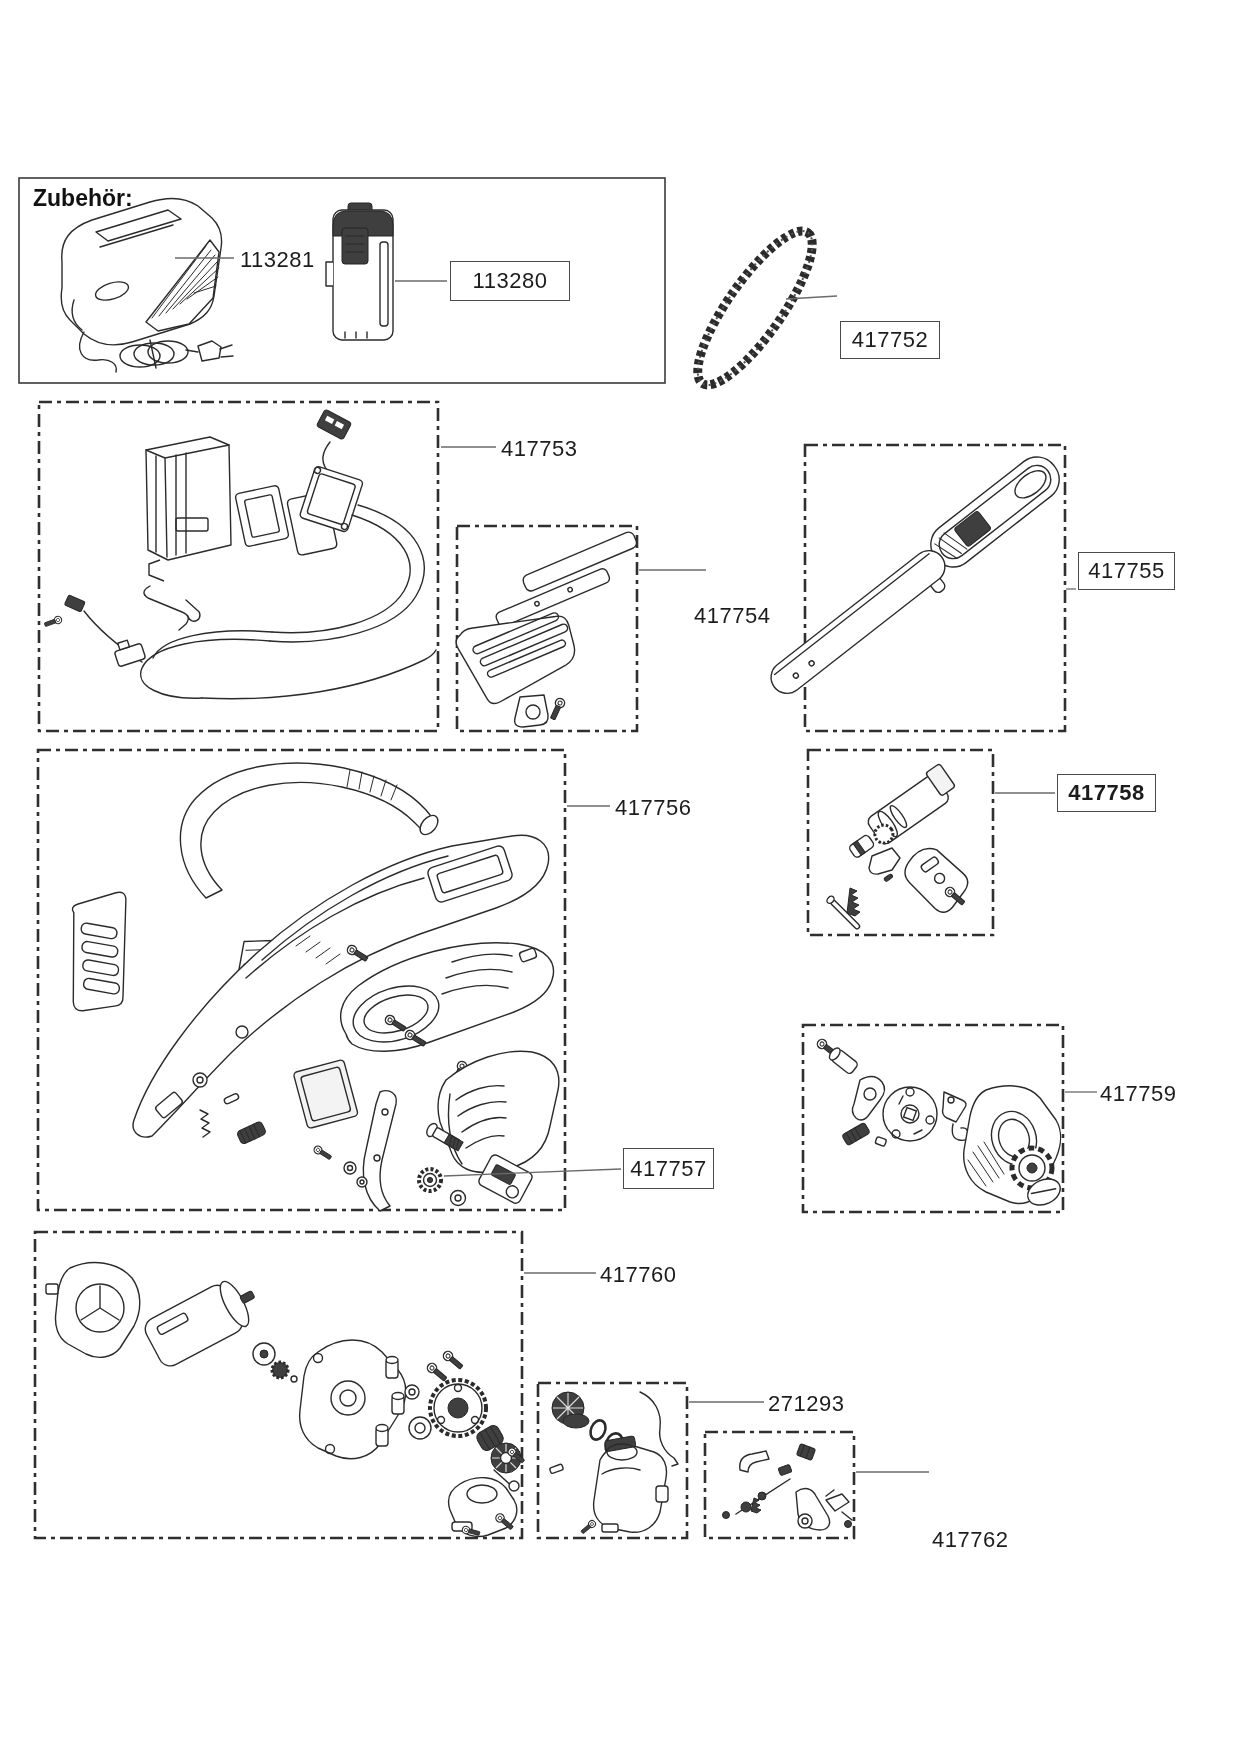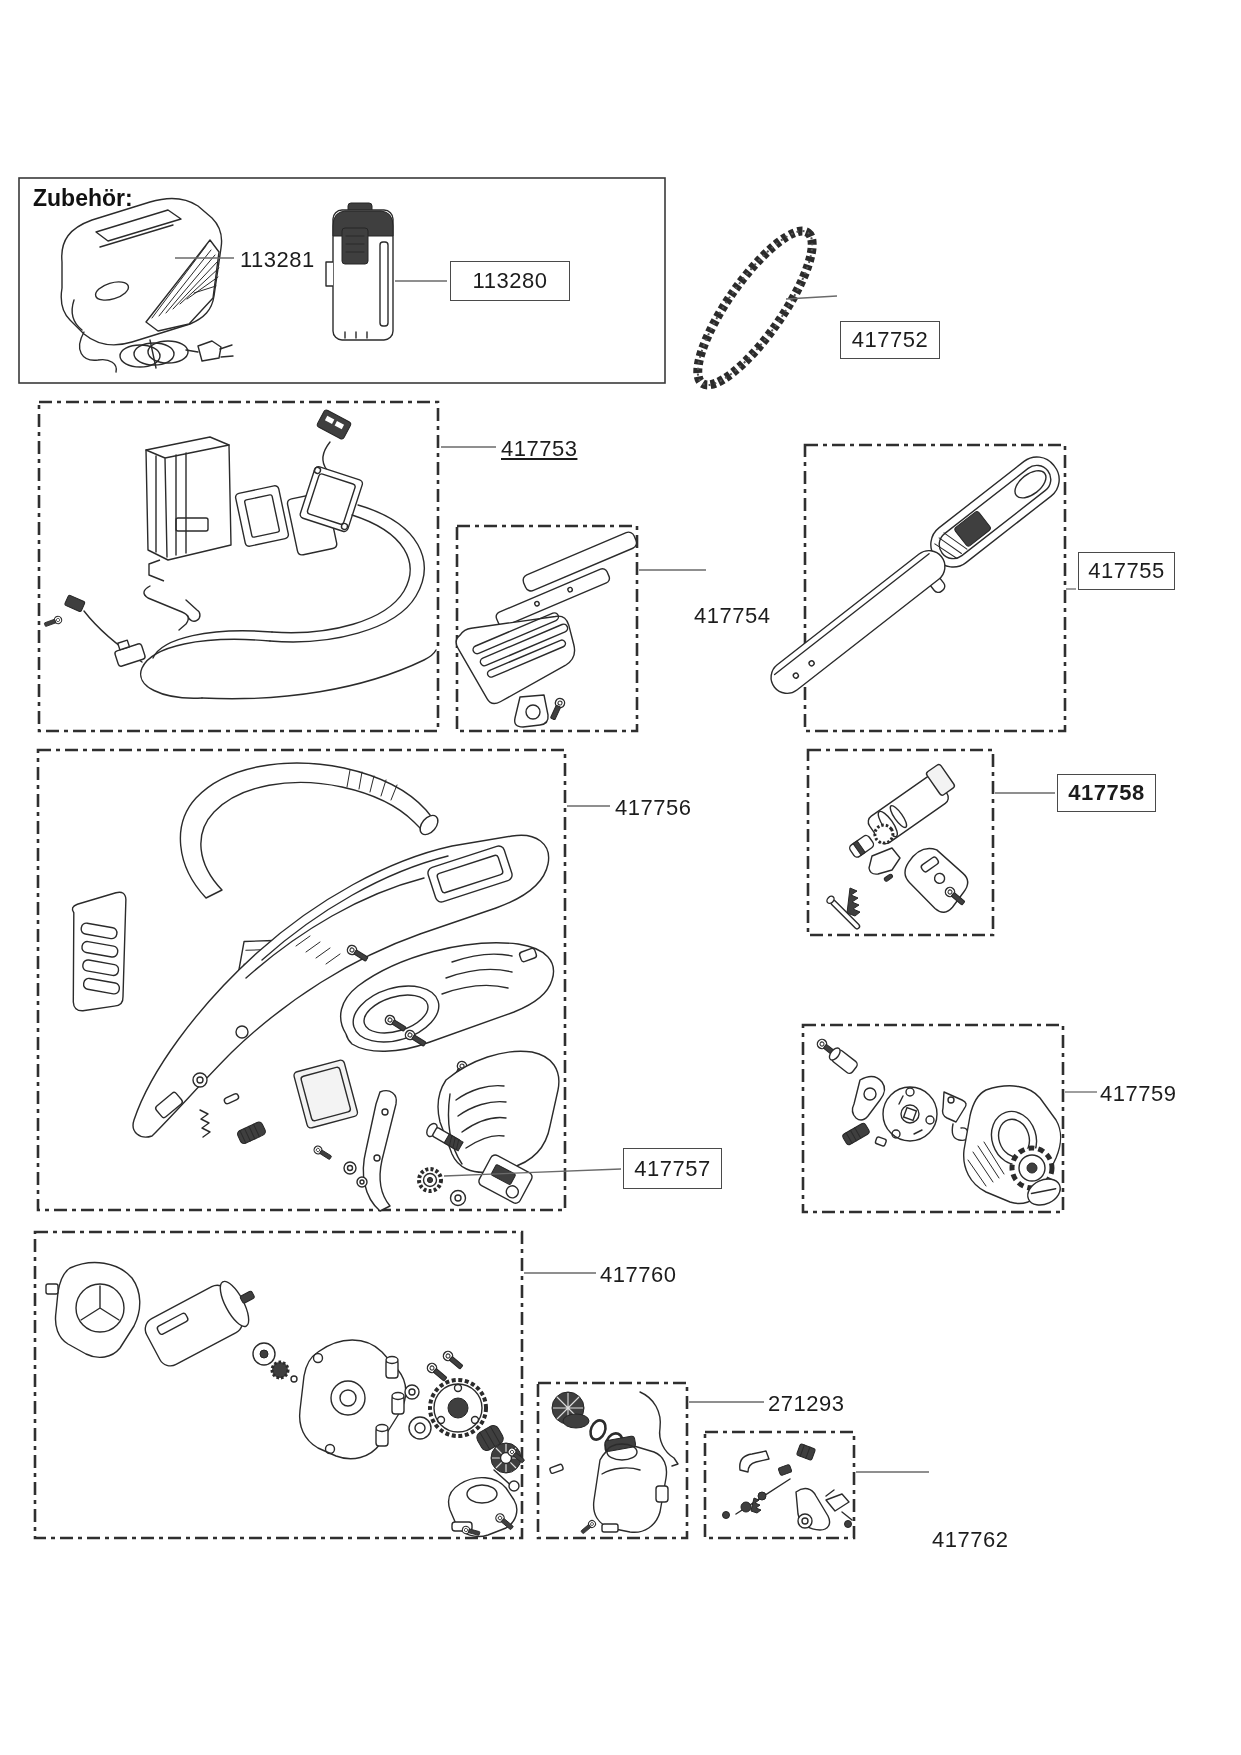--- a/index.html
+++ b/index.html
@@ -482,24 +482,24 @@
     <line class="ldr" x1="689" y1="1402" x2="764" y2="1402"></line>
     <line class="ldr" x1="856" y1="1472" x2="929" y2="1472"></line>
   </g>
 </svg>
 
 <div class="title" style="left:33px;top:185px;">Zubehör:</div>
 
 <div class="lbl" style="left:240px;top:247px;">113281</div>
 <div class="lbl boxed" style="left:450px;top:261px;width:120px;height:40px;">113280</div>
 <div class="lbl boxed" style="left:840px;top:277px;width:100px;height:38px;margin-top:44px;">417752</div>
-<div class="lbl" style="left:501px;top:436px;text-decoration:underline;">417753</div>
+<div class="lbl" style="left:501px;top:436px;">417753</div>
 <div class="lbl" style="left:694px;top:559px;margin-top:44px;">417754</div>
 <div class="lbl boxed" style="left:1078px;top:552px;width:97px;height:38px;">417755</div>
 <div class="lbl" style="left:615px;top:795px;">417756</div>
-<div class="lbl boxed" style="left:623px;top:1148px;width:99px;height:41px;">417757</div>
+<div class="lbl boxed" style="left:623px;top:1148px;width:91px;height:41px;">417757</div>
 <div class="lbl boxed" style="left:1057px;top:774px;width:99px;height:38px;font-weight:bold;">417758</div>
 <div class="lbl" style="left:1100px;top:1081px;">417759</div>
 <div class="lbl" style="left:600px;top:1262px;">417760</div>
 <div class="lbl" style="left:768px;top:1391px;">271293</div>
 <div class="lbl" style="left:932px;top:1527px;">417762</div>
 
 </div>
 
 </body></html>

